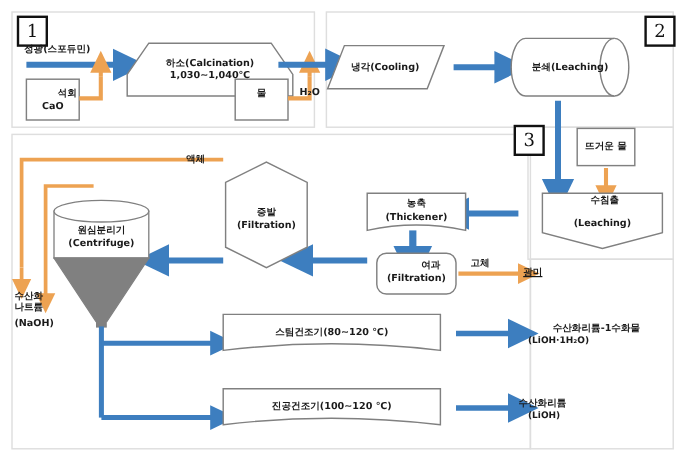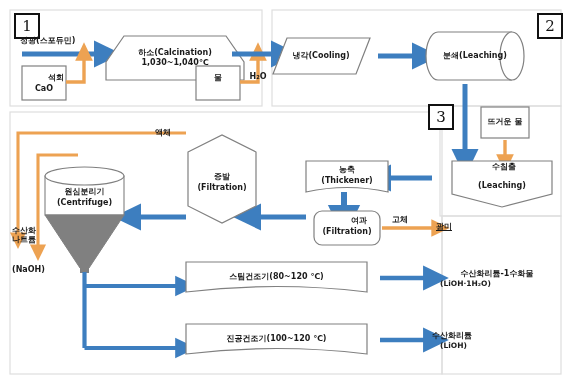--- a/index.html
+++ b/index.html
@@ -212,21 +212,21 @@
   <div class="lbl f8" style="left:186px;top:334px;width:181px;">진공건조기(100~120 ℃)</div>
 
   <div class="lbl l f8" style="left:20px;top:36px;width:90px;">정광(스포듀민)</div>
 
   <div class="lbl l f8" style="left:155px;top:128px;width:40px;">액체</div>
 
   <div class="lbl l f8" style="left:392px;top:215px;width:30px;">고체</div>
 
   <div class="lbl l f8" style="left:436px;top:222px;width:40px;text-decoration:underline;">광미</div>
 
-  <div class="lbl l f8" style="left:12px;top:226px;width:60px;font-family:Liberation Mono, monospace;">수산화
+  <div class="lbl l f8" style="left:12px;top:243px;width:60px;font-family:Liberation Mono, monospace;">수산화
 나트륨</div>
   <div class="lbl l f8" style="left:12px;top:265px;width:60px;">(NaOH)</div>
 
   <div class="lbl l f8" style="left:432px;top:269px;width:130px;text-align:center;">수산화리튬-1수화물</div>
   <div class="lbl l f75" style="left:440px;top:280px;width:120px;">(LiOH·1H₂O)</div>
 
   <div class="lbl l f8" style="left:432px;top:331px;width:120px;">수산화리튬</div>
   <div class="lbl l f75" style="left:440px;top:342px;width:110px;">(LiOH)</div>
 
 </div>

